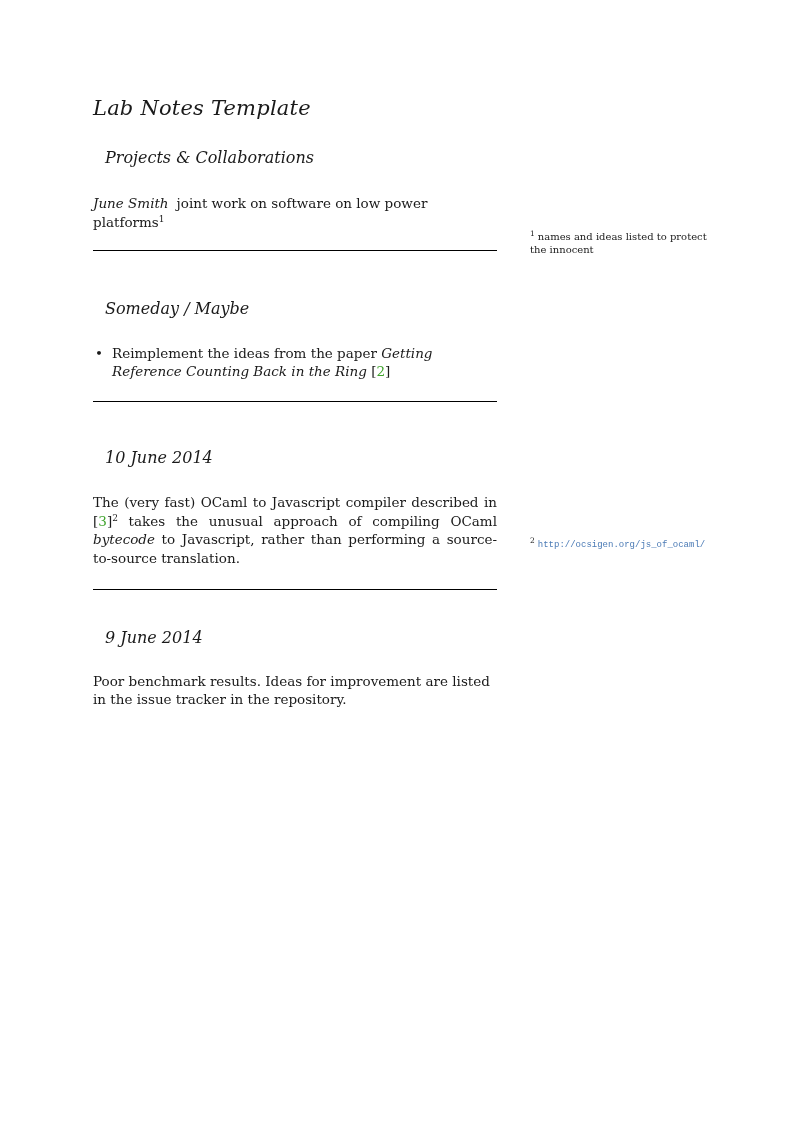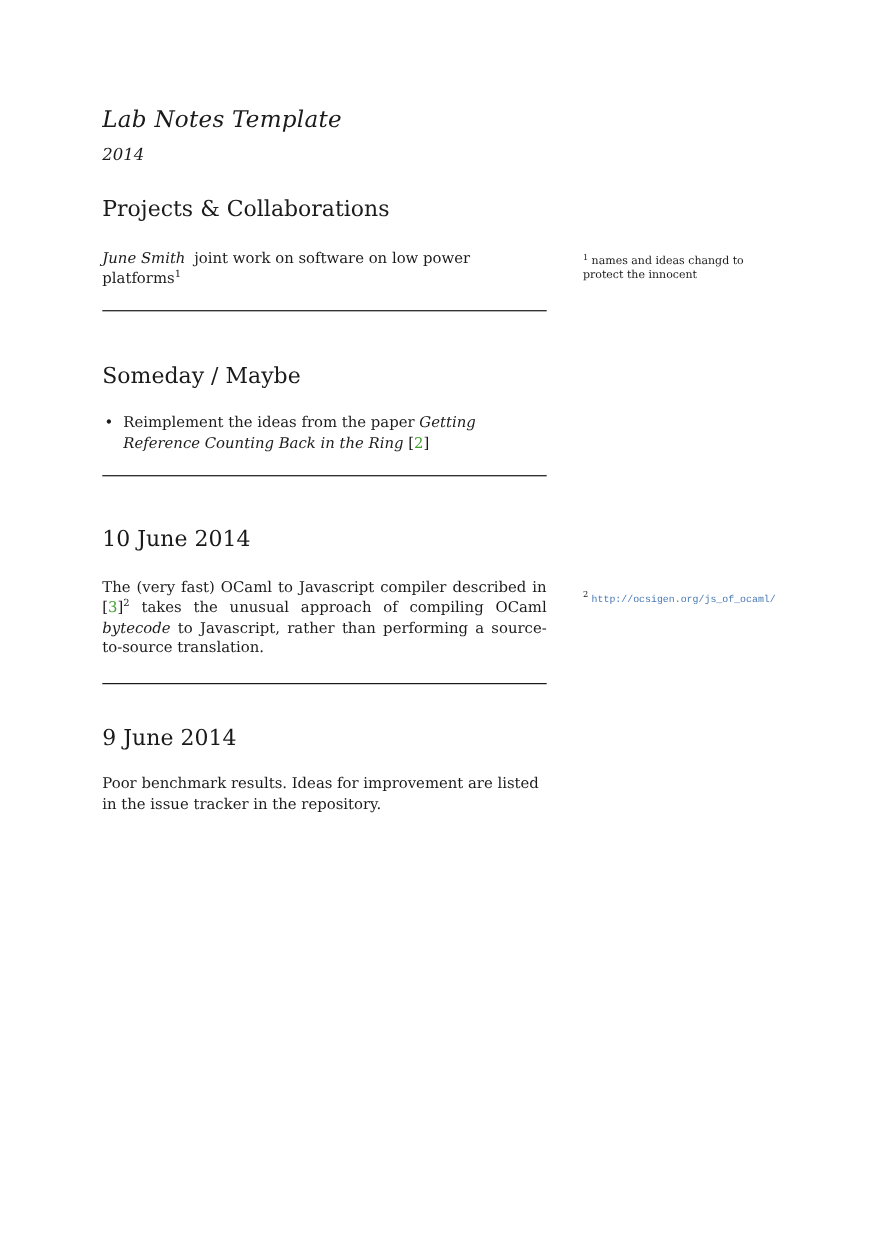--- a/index.html
+++ b/index.html
@@ -10,21 +10,21 @@
     background: #ffffff;
     font-family: "DejaVu Serif", serif;
     color: #1a1a1a;
     overflow: hidden;
   }
   .main { position: absolute; left: 93px; top: 0; width: 404px; }
 
   .doc-title { margin: 0; padding-top: 99px; font-size: 21px; font-weight: normal; font-style: italic; letter-spacing: 0.2px; }
   .doc-year  { margin: 13px 0 0 0; font-size: 15px; font-style: italic; }
 
-  .section-heading { margin: 0; font-weight: normal; font-size: 20px; }
+  .section-heading { margin: 12px; font-weight: normal; font-style: italic; font-size: 16px; }
   .projects-heading { margin-top: 31px; }
   .someday-heading  { margin-top: 49px; }
   .heading-10june   { margin-top: 47px; }
   .heading-9june    { margin-top: 39px; }
 
   .body-text { font-size: 13.5px; line-height: 18.5px; }
 
   .entry { margin: 0; }
   .entry-alice { margin-top: 27px; }
   .entry-bob   { margin-top: 10px; }
@@ -56,21 +56,20 @@
   a.url-link { font-family: Liberation Mono, monospace; font-size: 9px; color: var(--url-blue, #4a7ab5); text-decoration: none; cursor: pointer; }
 </style>
 </head>
 <body>
 
 <div class="page">
 
   <div class="main body-text">
 
     <h1 class="doc-title">Lab Notes Template</h1>
-    <div class="doc-year">2014</div>
 
     <h2 class="section-heading projects-heading">Projects &amp; Collaborations</h2>
 
     <p class="entry entry-alice"><span class="name">June Smith</span><span class="desc">joint work on software on low power platforms</span><sup class="fnmark">1</sup></p>
 
 
     <div class="rule rule-1"></div>
 
     <h2 class="section-heading someday-heading">Someday / Maybe</h2>
 
@@ -83,17 +82,17 @@
     <p class="para para-10june"><span>The (very fast) OCaml to Javascript compiler described in [</span><a class="cite">3</a><span>]</span><sup class="fnmark">2</sup><span> takes the unusual approach of compiling OCaml </span><span class="emph">bytecode</span><span> to Javascript, rather than performing a source-to-source translation.</span></p>
 
     <div class="rule rule-3"></div>
 
     <h2 class="section-heading heading-9june">9 June 2014</h2>
 
     <p class="para para-9june">Poor benchmark results. Ideas for improvement are listed in the issue tracker in the repository.</p>
 
   </div>
 
-  <aside class="sidenote sidenote-1"><span class="mark">1</span><span>names and ideas changd to protect the innocent</span></aside>
+  <aside class="sidenote sidenote-1"><span class="mark">1</span><span>names and ideas listed to protect the innocent</span></aside>
 
   <aside class="sidenote sidenote-2"><span class="mark">2</span><a class="url-link">http://ocsigen.org/js_of_ocaml/</a></aside>
 
 </div>
 
 </body></html>

